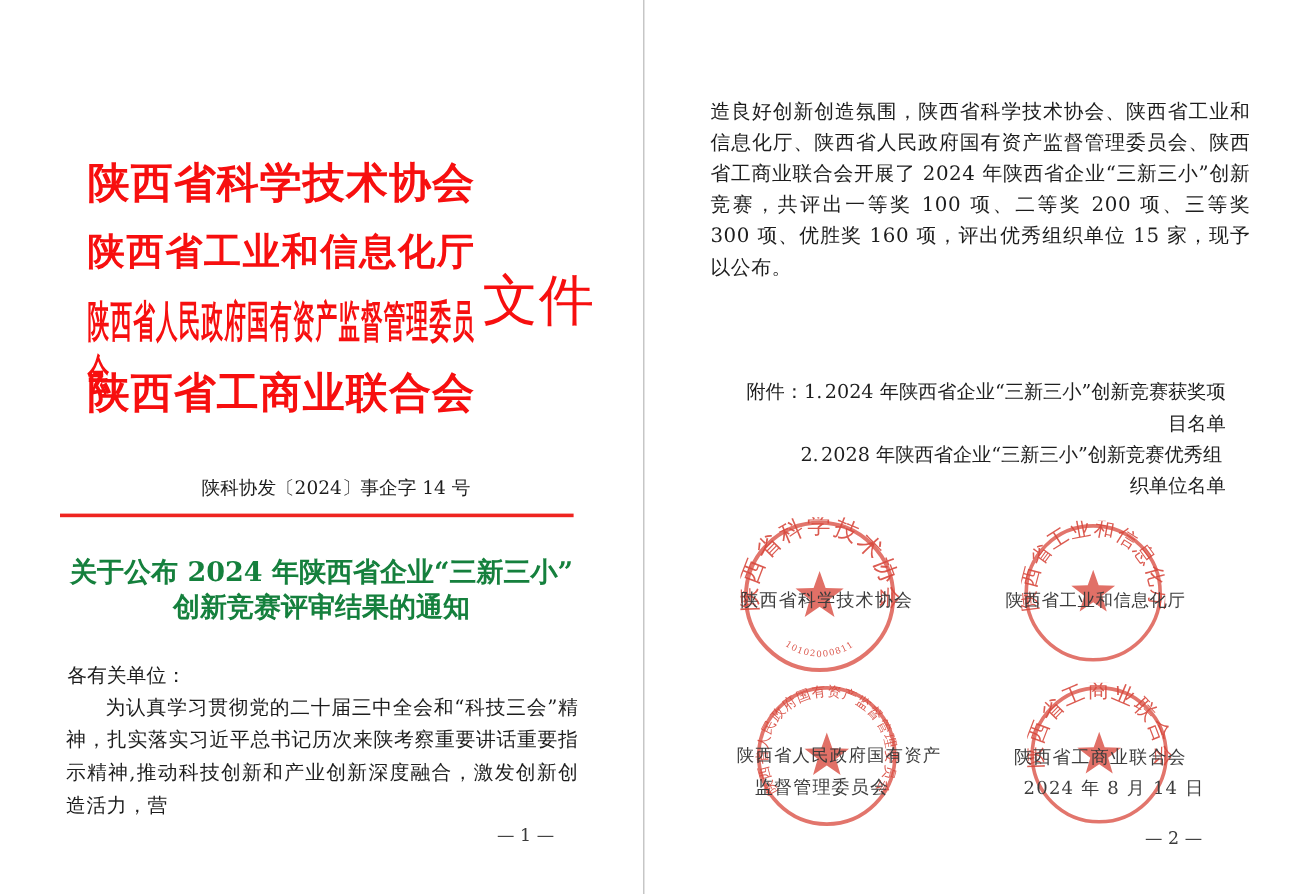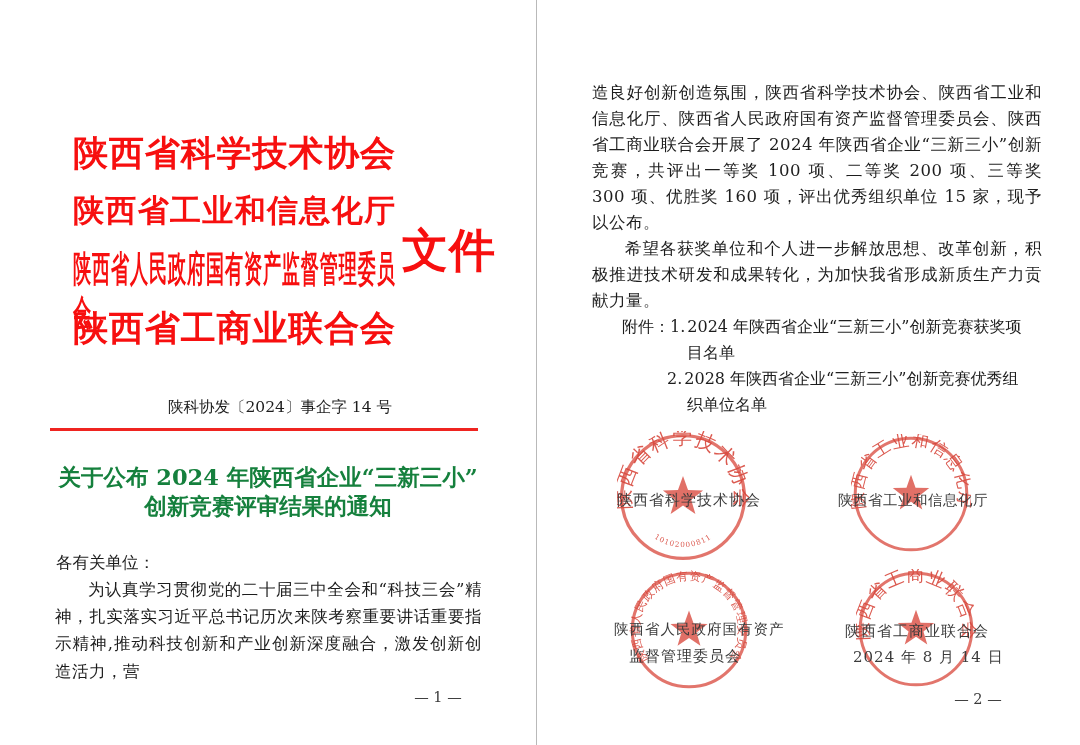--- a/index.html
+++ b/index.html
@@ -17,21 +17,21 @@
   }
   .org-line-1{top:131px;font-size:35px;line-height:44px;height:44px;}
   .org-line-2{top:190px;font-size:31px;line-height:40px;height:40px;}
   .org-line-3-wrap{position:absolute;left:73px;top:246px;width:322px;height:44px;overflow:visible;}
   .org-line-3{
     display:block;width:640px;font-size:36px;line-height:44px;color:#f70f0f;font-weight:bold;
     text-align:justify;text-align-last:justify;transform:scaleX(0.503);transform-origin:left top;
   }
   .org-line-4{top:306px;font-size:35px;line-height:44px;height:44px;}
   .doc-type{
-    position:absolute;left:402px;top:220px;width:130px;color:#f70f0f;font-weight:bold;
+    position:absolute;left:402px;top:220px;width:130px;color:#f70f0f;font-weight:normal;
     font-size:46px;line-height:60px;letter-spacing:1px;
   }
   .doc-number{position:absolute;left:12px;top:397px;width:536px;text-align:center;font-size:15.5px;color:#1d1d1d;}
   .red-rule{position:absolute;left:50px;top:428px;width:428px;height:3px;background:#ef2420;}
   .doc-title{position:absolute;left:38px;top:463px;width:460px;text-align:center;font-weight:bold;font-size:22.5px;line-height:29px;color:#15803d;}
   .salutation{position:absolute;left:56px;top:552px;font-size:16.5px;color:#1d1d1d;}
   .body-par-left{
     position:absolute;left:55px;top:576px;width:427px;font-size:16.5px;line-height:27.2px;
     text-align:justify;text-indent:2em;color:#1d1d1d;letter-spacing:0.5px;
   }
@@ -41,21 +41,21 @@
 
   
   .body-col-right{position:absolute;left:592px;top:80px;width:450px;}
   .body-col-right p{
     margin:0;font-size:16.5px;line-height:26px;text-align:justify;color:#1d1d1d;letter-spacing:0.5px;
   }
   .body-col-right p.indent{text-indent:2em;}
   .attachments{position:absolute;left:622px;top:314px;font-size:16px;line-height:26px;color:#1d1d1d;}
   .att-row{white-space:nowrap;}
   .att-num{margin-right:2px;}
-  .att-cont{padding-left:65px;}
+  .att-cont{padding-left:65px;text-align:right;}
   .att-item2{padding-left:45px;}
 
   
   .seal{position:absolute;z-index:1;}
   .seal-ring{fill:none;stroke:#dc574c;stroke-width:5;opacity:0.82;}
   .seal-star{fill:#dc574c;opacity:0.85;}
   .seal-text{fill:#d8493e;opacity:0.9;letter-spacing:2px;}
   .seal-text-9{font-size:30px;}
   .seal-text-10{font-size:28px;}
   .seal-text-18{font-size:19px;letter-spacing:1px;}
@@ -88,21 +88,20 @@
     <div class="body-par-left">为认真学习贯彻党的二十届三中全会和“科技三会”精神，扎实落实习近平总书记历次来陕考察重要讲话重要指示精神,推动科技创新和产业创新深度融合，激发创新创造活力，营</div>
 
     <div class="page-num page-num-1">— 1 —</div>
   </div>
 
   <div class="page-divider"></div>
 
   <div>
     <div class="body-col-right">
       <p>造良好创新创造氛围，陕西省科学技术协会、陕西省工业和信息化厅、陕西省人民政府国有资产监督管理委员会、陕西省工商业联合会开展了 2024 年陕西省企业“三新三小”创新竞赛，共评出一等奖 100 项、二等奖 200 项、三等奖 300 项、优胜奖 160 项，评出优秀组织单位 15 家，现予以公布。</p>
-      <p class="indent">希望各获奖单位和个人进一步解放思想、改革创新，积极推进技术研发和成果转化，为加快我省形成新质生产力贡献力量。</p>
     </div>
 
     <div class="attachments">
       <div class="att-row">
         <span>附件：</span><span class="att-num">1.</span><span>2024 年陕西省企业“三新三小”创新竞赛获奖项</span>
       </div>
       <div class="att-row att-cont">目名单</div>
       <div class="att-row att-item2">
         <span class="att-num">2.</span><span>2028 年陕西省企业“三新三小”创新竞赛优秀组</span>
       </div>

